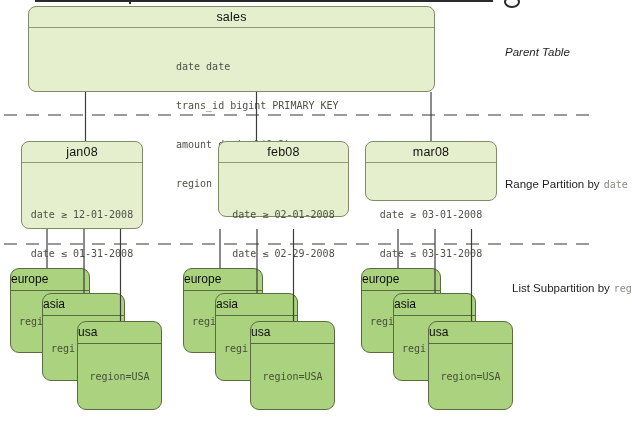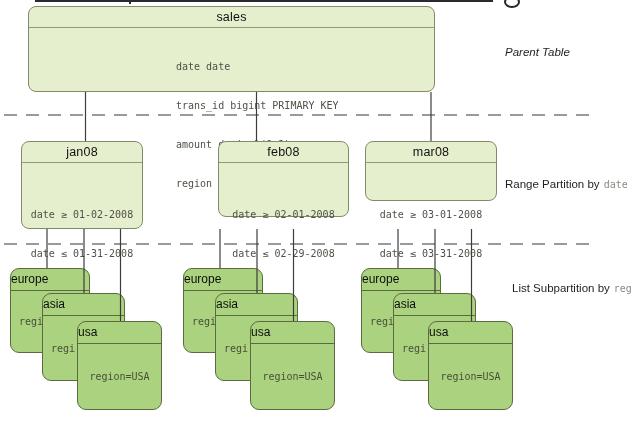--- a/index.html
+++ b/index.html
@@ -76,21 +76,21 @@
       <div>date date</div>
       <div>trans_id bigint PRIMARY KEY</div>
       <div>amount decimal(9,2)</div>
       <div>region text</div>
     </div>
   </div>
 
   <div class="pbox" style="left:21px;top:141px;width:122px;height:88px;">
     <div class="pbox-title">jan08</div>
     <div class="pbox-body range-rules">
-      <div>date ≥ 01-02-2008</div>
+      <div>date ≥ 12-01-2008</div>
       <div>date ≤ 01-31-2008</div>
     </div>
   </div>
   <div class="pbox" style="left:191px;top:141px;width:131px;height:76px;margin-left:27px;">
     <div class="pbox-title">feb08</div>
     <div class="pbox-body range-rules">
       <div>date ≥ 02-01-2008</div>
       <div>date ≤ 02-29-2008</div>
     </div>
   </div>

